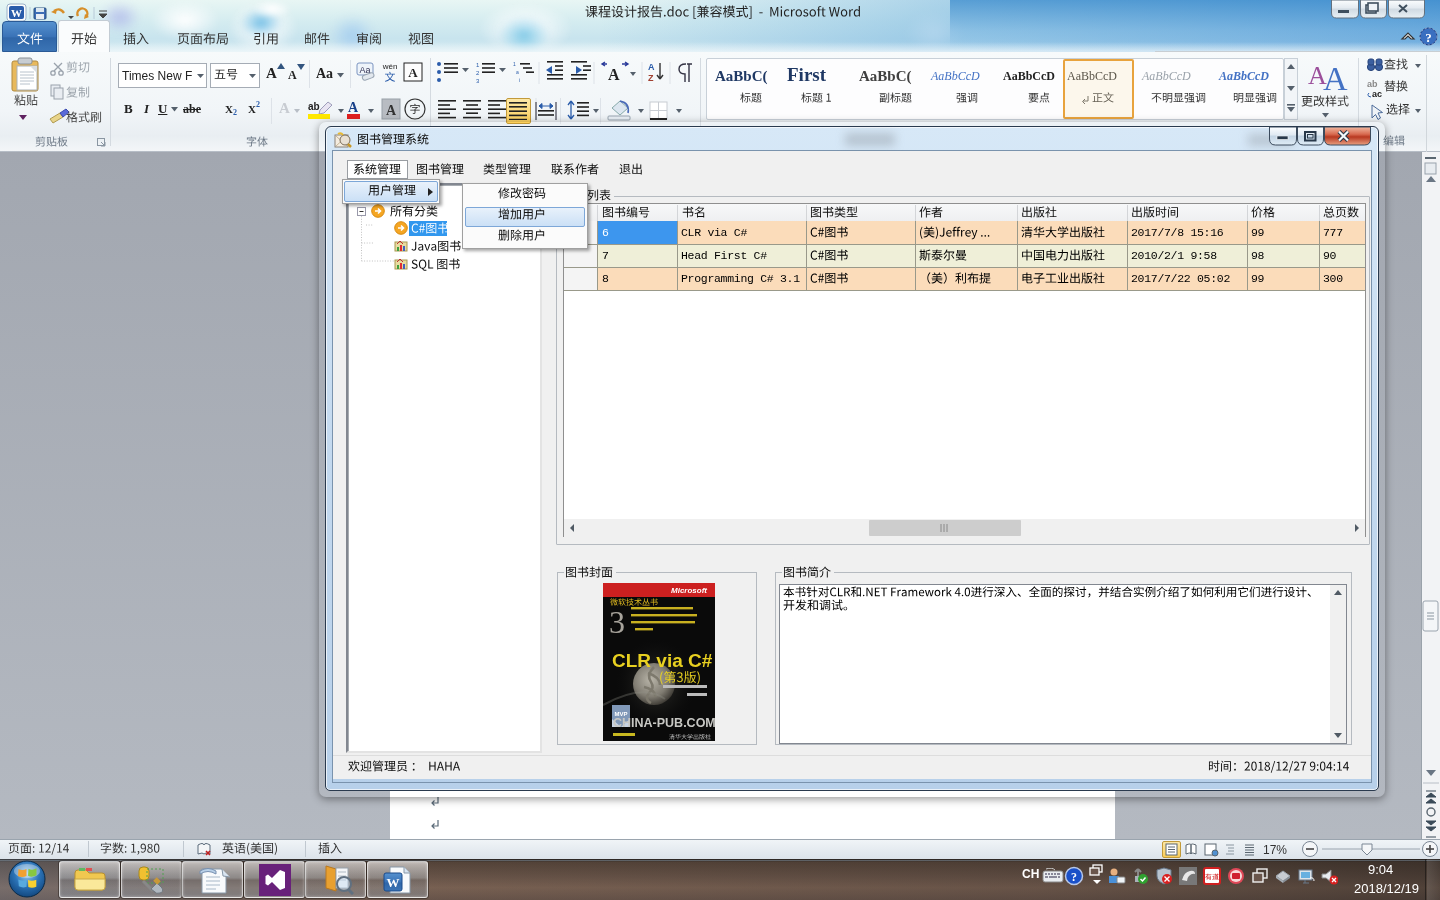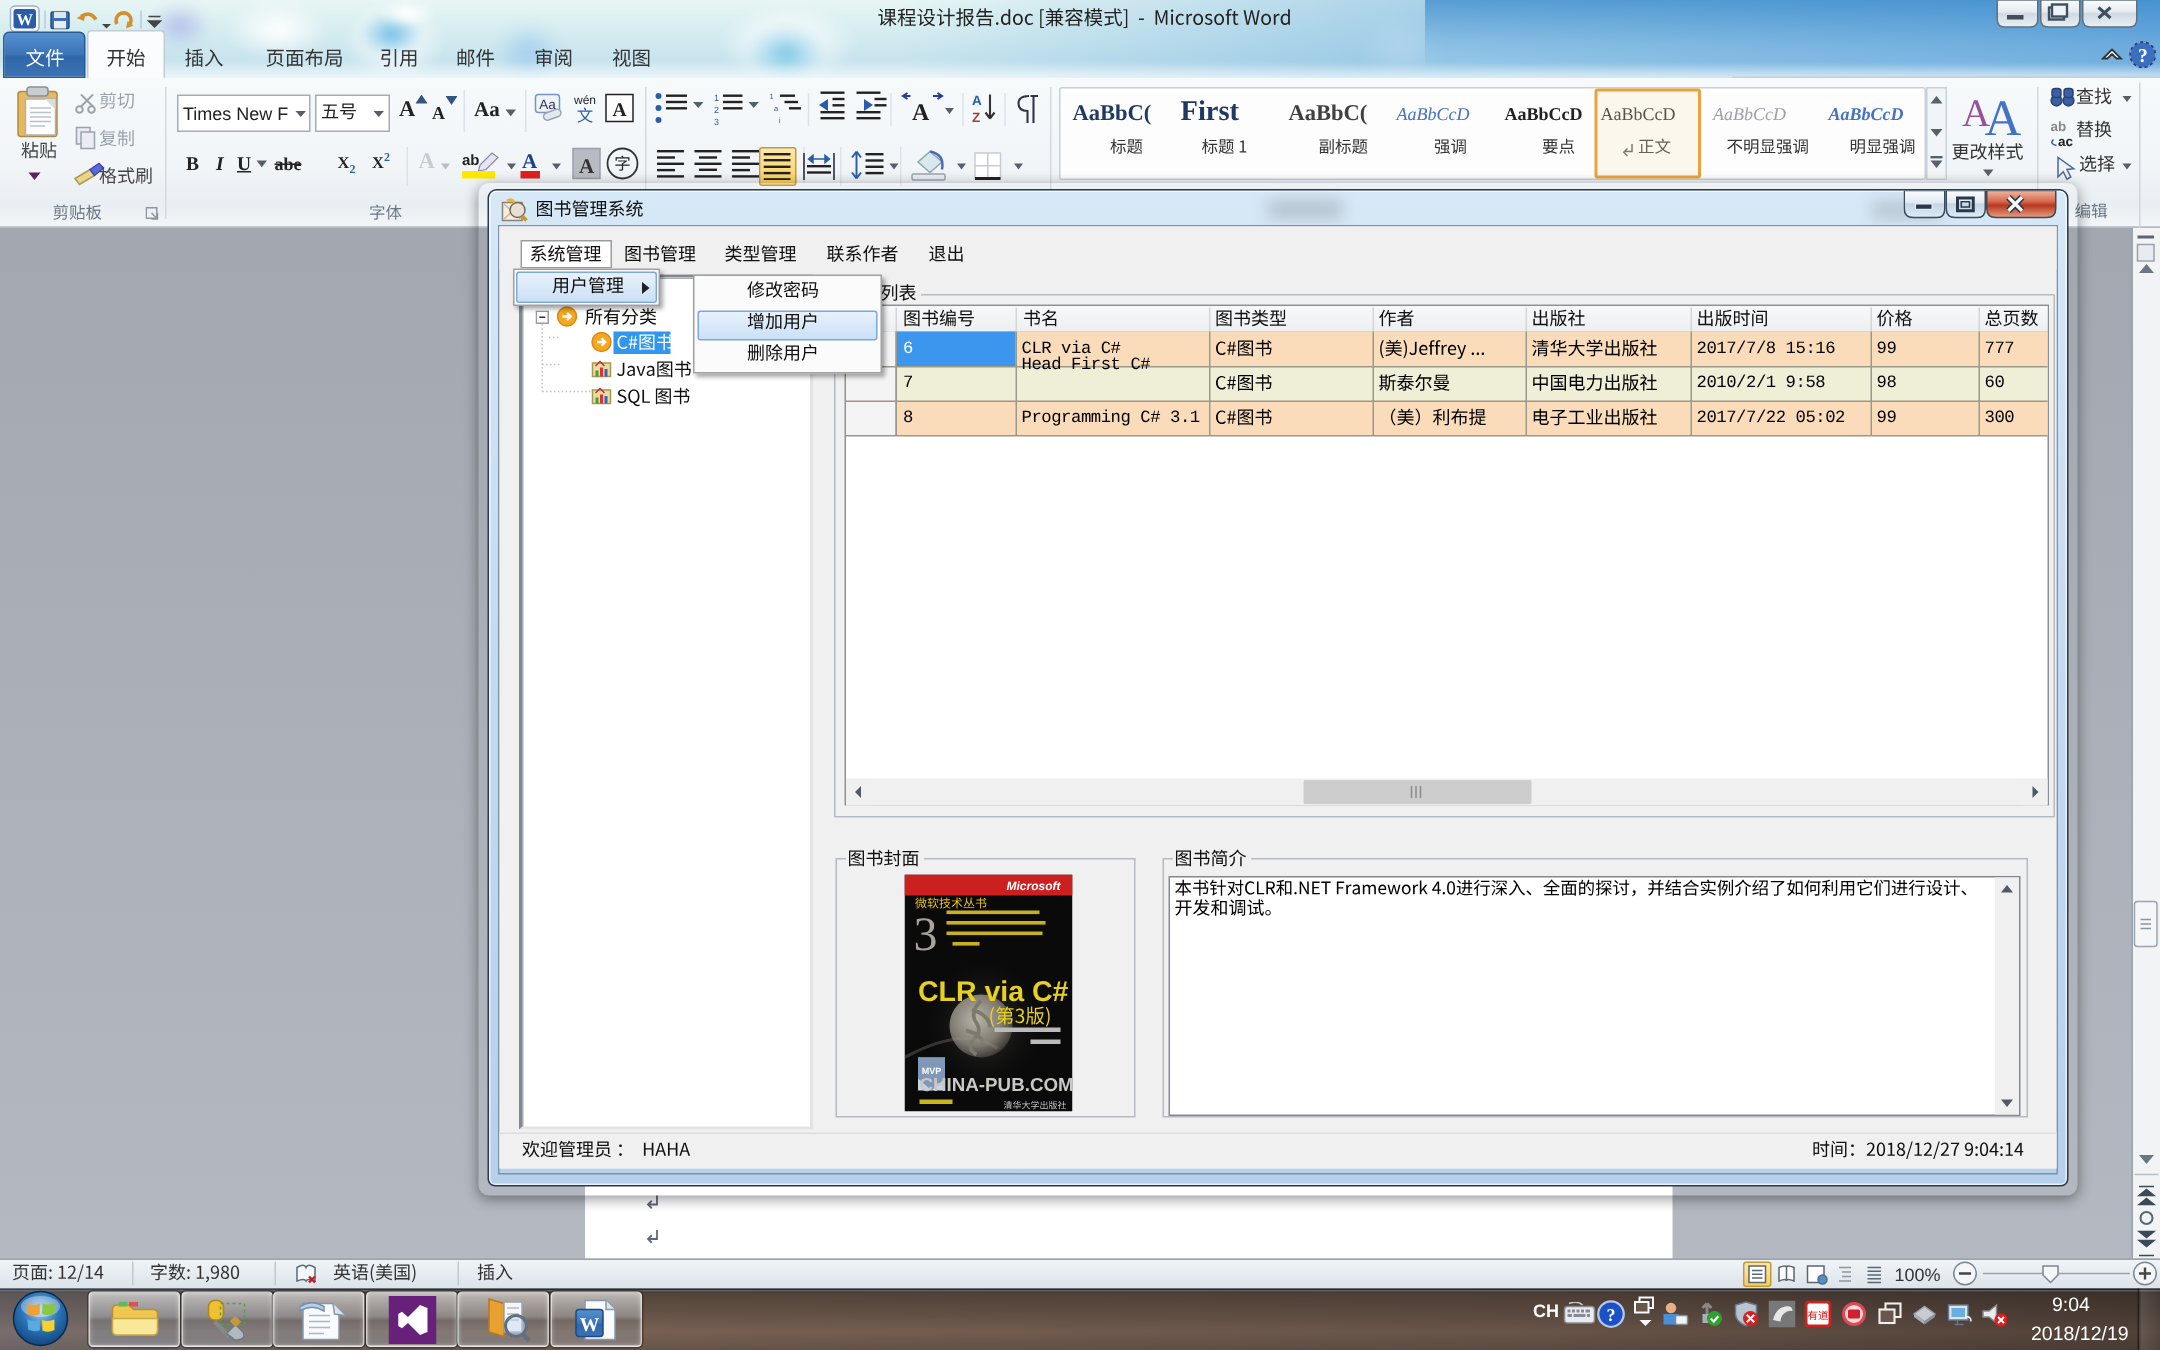--- a/index.html
+++ b/index.html
@@ -869,21 +869,21 @@
       <rect x="45" y="4" width="11" height="11"></rect>
       <circle cx="55" cy="13" r="3" fill="#5090d0"></circle>
     </g>
     <g stroke="#8a96a0" fill="none">
       <path d="M 66 5 h 8 M 68 8 h 6 M 68 11 h 6 M 66 14 h 8"></path>
     </g>
     <g stroke="#5a6670" fill="none">
       <path d="M 85 5 h 9 M 85 7.5 h 9 M 85 10 h 9 M 85 12.5 h 9 M 85 15 h 9"></path>
     </g>
   </svg>
-<div style="position:absolute;left:1263px;top:843px;font:normal 12px/1.20 'Liberation Sans';color:#333;white-space:pre">100%</div>
+<div style="position:absolute;left:1263px;top:843px;font:normal 12px/1.20 'Liberation Sans';color:#333;white-space:pre">17%</div>
 <svg style="position:absolute;left:1300px;top:840px" width="140" height="19">
     <circle cx="10" cy="9" r="7.5" fill="#f4f6f8" stroke="#7a8694"></circle>
     <line x1="6" y1="9" x2="14" y2="9" stroke="#444" stroke-width="1.6"></line>
     <line x1="22" y1="9" x2="120" y2="9" stroke="#9aa4ae"></line>
     <path d="M 62 4 h 10 v 6 l -5 5 l -5 -5 z" fill="#f4f6f8" stroke="#7a8694"></path>
     <circle cx="130" cy="9" r="7.5" fill="#f4f6f8" stroke="#7a8694"></circle>
     <line x1="126" y1="9" x2="134" y2="9" stroke="#444" stroke-width="1.6"></line>
     <line x1="130" y1="5" x2="130" y2="13" stroke="#444" stroke-width="1.6"></line>
   </svg>
 <div style="position:absolute;left:0px;top:859px;width:1440px;height:41px;background:linear-gradient(180deg,#23201e 0%,#554439 8%,#6b564a 45%,#7d6455 70%,#6a564c 100%)"></div>
@@ -1333,21 +1333,21 @@
         <use href="#g131" x="3000"></use>
         <use href="#g106" x="4000"></use>
         <use href="#g120" x="5000"></use>
         <use href="#g121" x="6000"></use>
       </g>
     </svg></div>
 <div style="position:absolute;left:1131px;top:226px;font:normal 11.5px/1.20 'Liberation Mono';color:#000;white-space:pre;letter-spacing:-0.3px">2017/7/8 15:16</div>
 <div style="position:absolute;left:1251px;top:226px;font:normal 11.5px/1.20 'Liberation Mono';color:#000;white-space:pre;letter-spacing:-0.3px">99</div>
 <div style="position:absolute;left:1323px;top:226px;font:normal 11.5px/1.20 'Liberation Mono';color:#000;white-space:pre;letter-spacing:-0.3px">777</div>
 <div style="position:absolute;left:602px;top:249px;font:normal 11.5px/1.20 'Liberation Mono';color:#000;white-space:pre;letter-spacing:-0.3px">7</div>
-<div style="position:absolute;left:681px;top:237px;font:normal 11.5px/1.20 'Liberation Mono';color:#000;white-space:pre;letter-spacing:-0.3px">Head First C#</div>
+<div style="position:absolute;left:681px;top:249px;font:normal 11.5px/1.20 'Liberation Mono';color:#000;white-space:pre;letter-spacing:-0.3px">Head First C#</div>
 <div style="position:absolute;left:810px;top:249px"><svg class="" width="38" height="16">
       <g fill="#000" transform="translate(0,10.56) scale(0.012000,-0.012000)">
         <use href="#g109" x="0"></use>
         <use href="#g110" x="638"></use>
         <use href="#g41" x="1193"></use>
         <use href="#g95" x="2193"></use>
       </g>
     </svg></div>
 <div style="position:absolute;left:919px;top:249px"><svg class="" width="48" height="16">
       <g fill="#000" transform="translate(0,10.56) scale(0.012000,-0.012000)">
@@ -1363,21 +1363,21 @@
         <use href="#g91" x="1000"></use>
         <use href="#g137" x="2000"></use>
         <use href="#g138" x="3000"></use>
         <use href="#g106" x="4000"></use>
         <use href="#g120" x="5000"></use>
         <use href="#g121" x="6000"></use>
       </g>
     </svg></div>
 <div style="position:absolute;left:1131px;top:249px;font:normal 11.5px/1.20 'Liberation Mono';color:#000;white-space:pre;letter-spacing:-0.3px">2010/2/1 9:58</div>
 <div style="position:absolute;left:1251px;top:249px;font:normal 11.5px/1.20 'Liberation Mono';color:#000;white-space:pre;letter-spacing:-0.3px">98</div>
-<div style="position:absolute;left:1323px;top:249px;font:normal 11.5px/1.20 'Liberation Mono';color:#000;white-space:pre;letter-spacing:-0.3px">60</div>
+<div style="position:absolute;left:1323px;top:249px;font:normal 11.5px/1.20 'Liberation Mono';color:#000;white-space:pre;letter-spacing:-0.3px">90</div>
 <div style="position:absolute;left:602px;top:272px;font:normal 11.5px/1.20 'Liberation Mono';color:#000;white-space:pre;letter-spacing:-0.3px">8</div>
 <div style="position:absolute;left:681px;top:272px;font:normal 11.5px/1.20 'Liberation Mono';color:#000;white-space:pre;letter-spacing:-0.3px">Programming C# 3.1</div>
 <div style="position:absolute;left:810px;top:272px"><svg class="" width="38" height="16">
       <g fill="#000" transform="translate(0,10.56) scale(0.012000,-0.012000)">
         <use href="#g109" x="0"></use>
         <use href="#g110" x="638"></use>
         <use href="#g41" x="1193"></use>
         <use href="#g95" x="2193"></use>
       </g>
     </svg></div>

